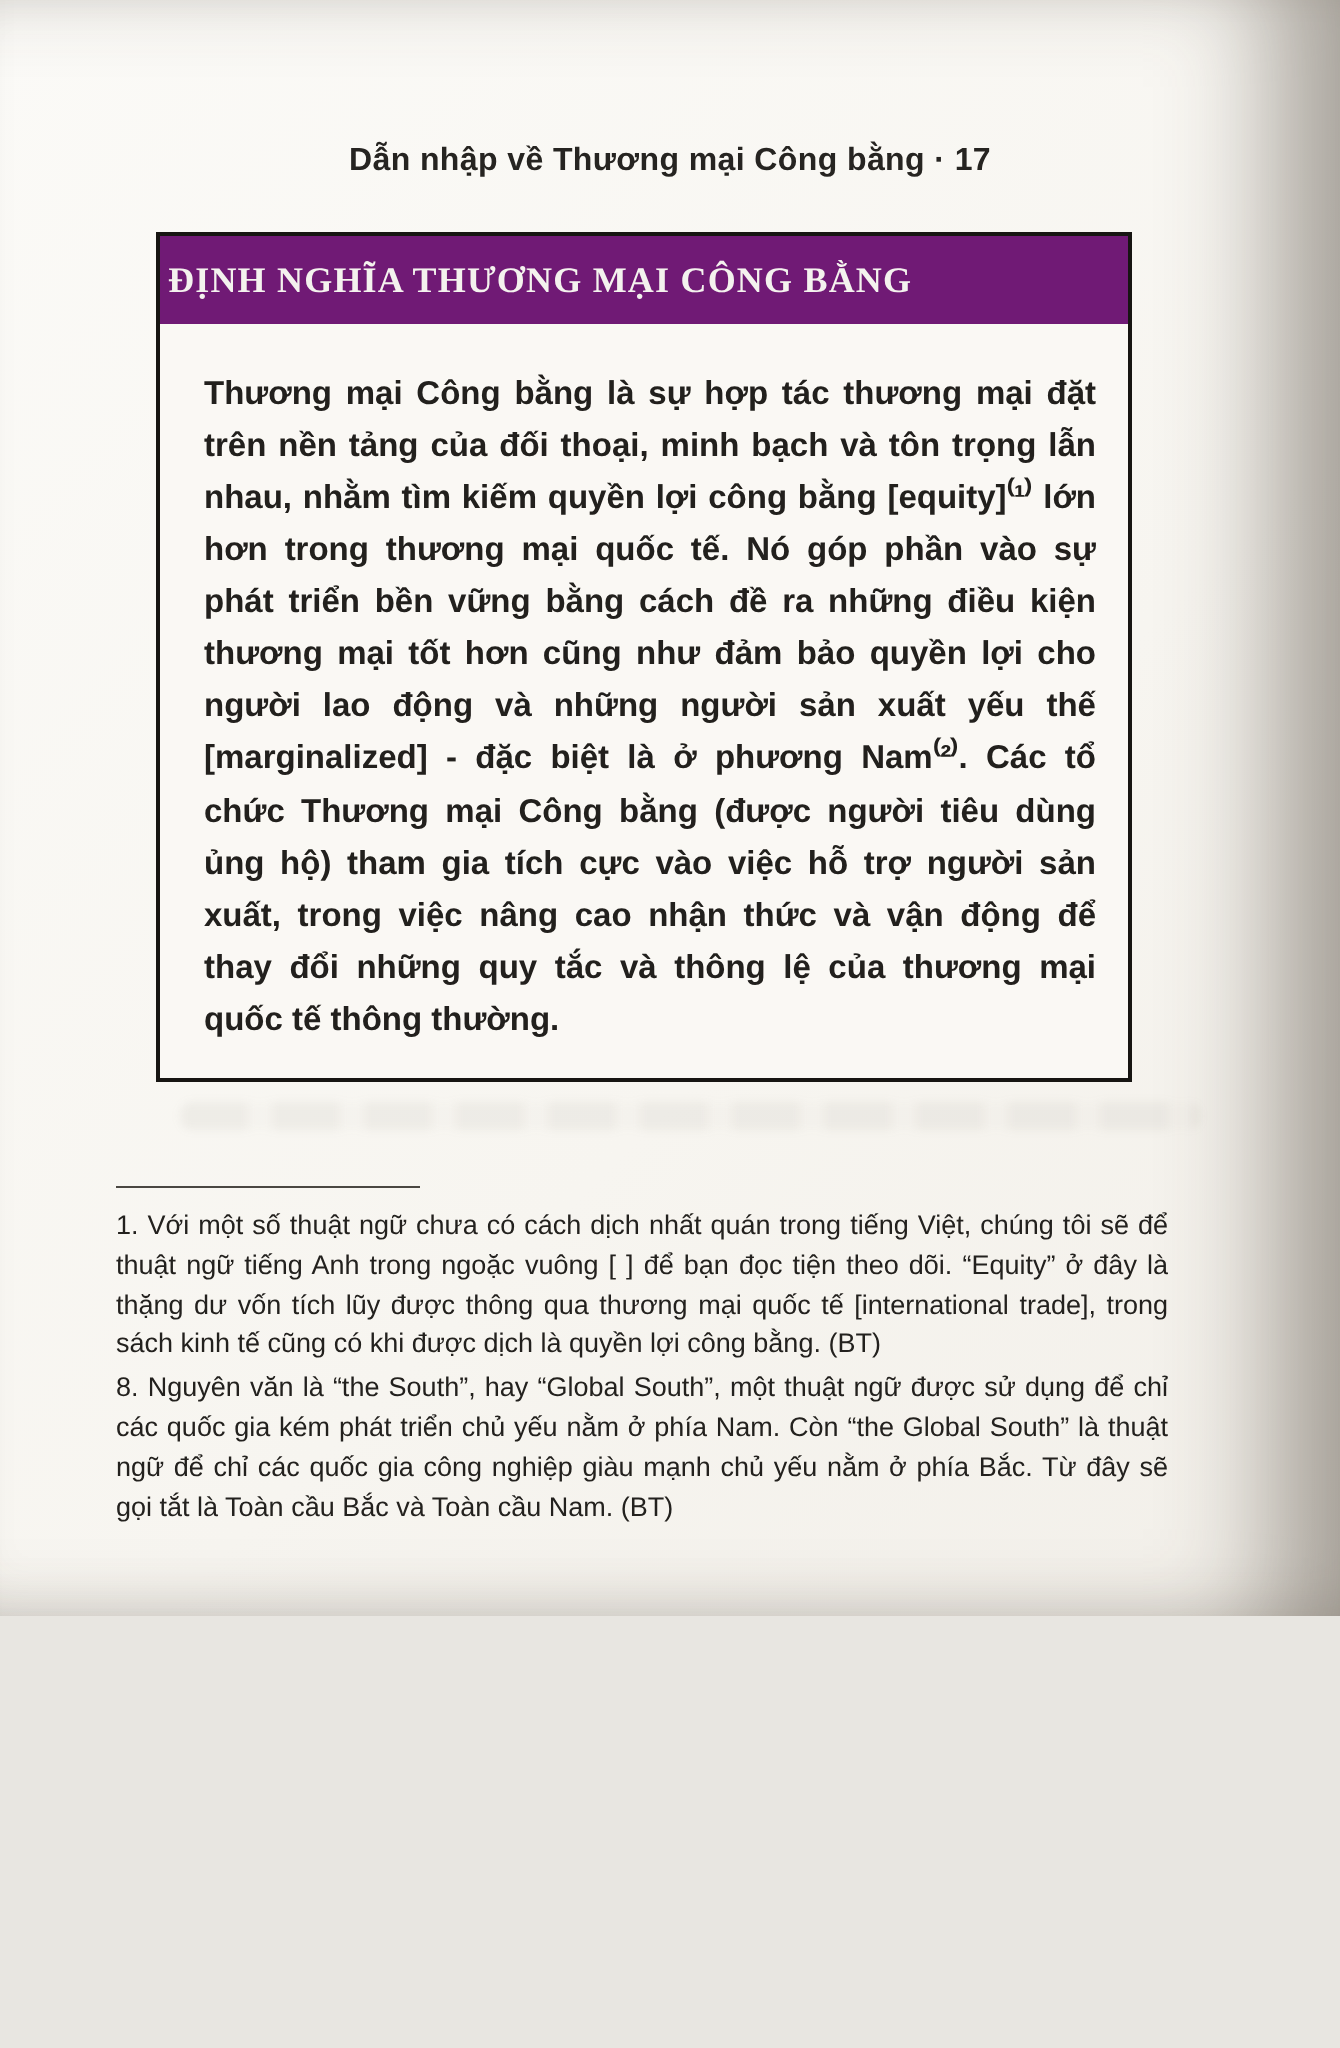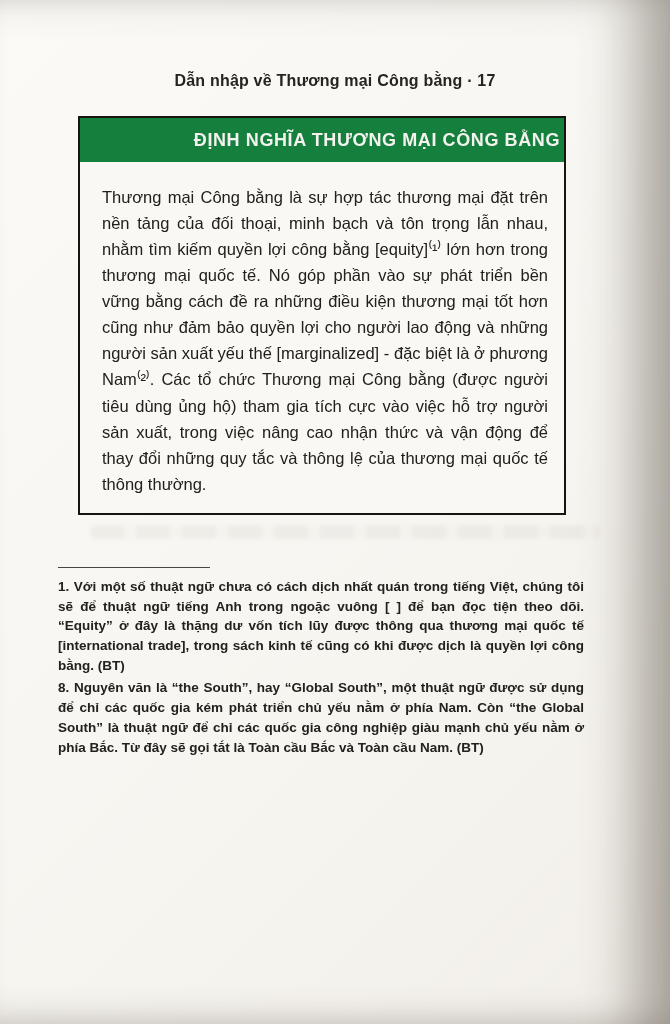--- a/index.html
+++ b/index.html
@@ -3,21 +3,21 @@
 <meta charset="utf-8">
 <style>
   html, body {
     margin: 0;
     padding: 0;
     background: #e8e6e1;
   }
   .page {
     position: relative;
     width: 670px;
-    height: 1024px;
+    height: 808px;
     margin: 0 auto;
     background: linear-gradient(135deg, #fbfaf7 0%, #f7f5f0 60%, #f2efe9 100%);
     overflow: hidden;
     box-sizing: border-box;
     font-family: "Liberation Sans", sans-serif;
     color: #1e1d1b;
   }
   .vignette {
     position: absolute;
     inset: 0;
@@ -37,30 +37,32 @@
   }
   .def-box {
     width: 488px;
     margin: 26px auto 0 auto;
     margin-left: 78px;
     border: 2.5px solid #171512;
     background: #faf8f4;
     box-sizing: border-box;
   }
   .def-box-header {
-    background: #15803d;
+    background: #701a75;
     color: #f4f2ee;
-    text-align: right;
+    text-align: left;
     font-weight: bold;
     font-size: 18px;
     letter-spacing: 0.6px;
     padding: 12px 4px 11px 4px;
+    font-family: Liberation Serif, serif;
   }
   .def-box-body {
     padding: 22px 16px 16px 22px;
+    font-weight: bold;
   }
   .def-text {
     margin: 0;
     font-size: 16.5px;
     line-height: 1.58;
     text-align: justify;
     color: #22201d;
   }
   .def-attrib {
     margin: 10px 0 0 0;
@@ -99,21 +101,20 @@
   }
   .footnotes {
     margin: 9px 86px 0 58px;
   }
   .footnote {
     margin: 0 0 2px 0;
     font-size: 13.5px;
     line-height: 1.47;
     text-align: justify;
     color: #23211e;
-    font-weight: bold;
   }
 </style>
 </head>
 <body>
 
 <div class="page">
 
   <div class="running-head">Dẫn nhập về Thương mại Công bằng · 17</div>
 
   <div class="def-box">

